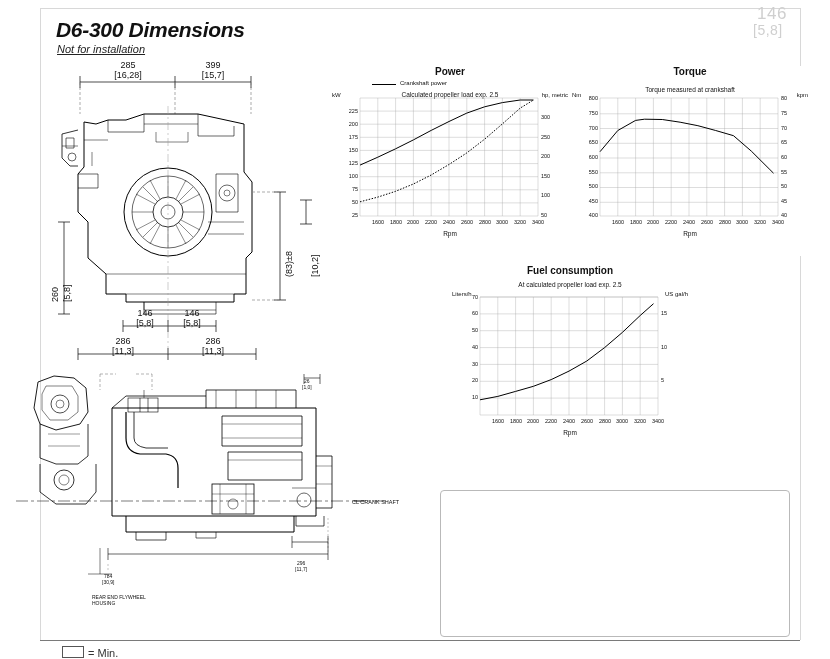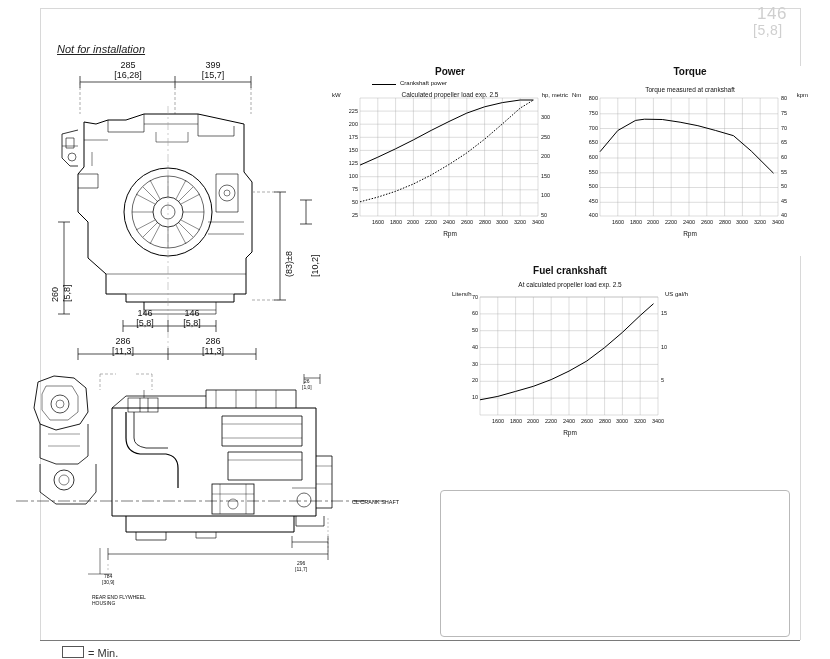--- a/index.html
+++ b/index.html
@@ -197,20 +197,21 @@
 </head>
 <body>
 
 <div class="page">
 
   <div class="frame-top"></div>
   <div class="frame-bottom"></div>
   <div class="frame-left"></div>
   <div class="frame-right"></div>
 
+  <div class="doc-title">D6-300 Dimensions</div>
   <div class="doc-subtitle">Not for installation</div>
 
   <div class="ghost" style="left:757px; top:4px;">146</div>
   <div class="ghost small" style="left:753px; top:22px;">[5,8]</div>
   <div class="ghost" style="left:756px; top:78px;">286</div>
   <div class="ghost small" style="left:752px; top:96px;">[11,3]</div>
 
   <div class="tl-drawing">
     <svg width="290" height="300" viewBox="0 0 290 300">
       <g stroke="#000" fill="none" stroke-width="0.7">
@@ -481,21 +482,21 @@
     <div class="xtick" style="left:126px; top:153px; width:22px;">2600</div>
     <div class="xtick" style="left:144px; top:153px; width:22px;">2800</div>
     <div class="xtick" style="left:161px; top:153px; width:22px;">3000</div>
     <div class="xtick" style="left:179px; top:153px; width:22px;">3200</div>
     <div class="xtick" style="left:197px; top:153px; width:22px;">3400</div>
 
     <div class="chart-xlabel" style="top:164px;">Rpm</div>
   </div>
 
   <div class="chart" style="left:450px; top:265px; width:240px; height:190px;">
-    <div class="chart-title">Fuel crankshaft</div>
+    <div class="chart-title">Fuel consumption</div>
     <div class="chart-sub" style="top:16px;">At calculated propeller load exp. 2.5</div>
     <div class="chart-unit-l" style="top:26px; left:2px;">Liters/h</div>
     <div class="chart-unit-r" style="top:26px; right:2px;">US gal/h</div>
 
     <svg width="240" height="190" viewBox="0 0 240 190" style="position:absolute; left:0; top:0;">
       <g stroke="#aaa" stroke-width="0.4">
         <line x1="30" y1="32" x2="30" y2="150"></line>
         <line x1="208" y1="32" x2="208" y2="150"></line>
         <line x1="30" y1="150" x2="208" y2="150"></line>
         <line x1="30" y1="32" x2="208" y2="32"></line>

